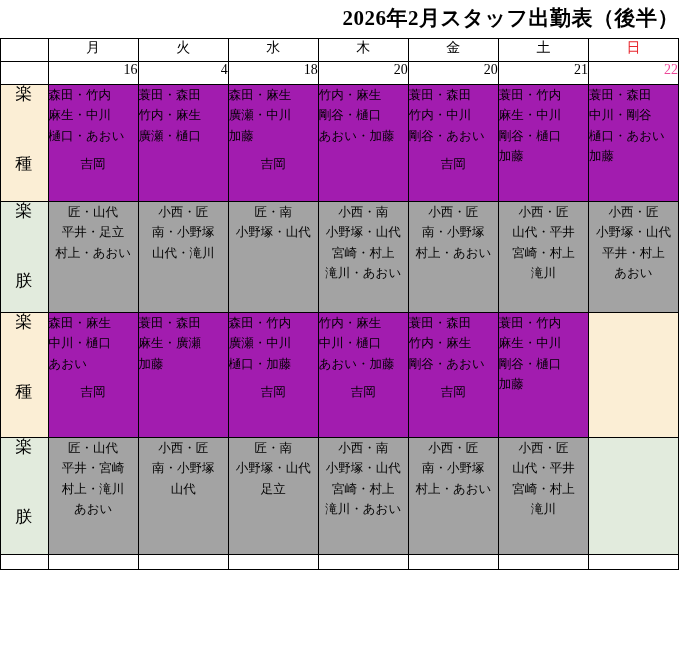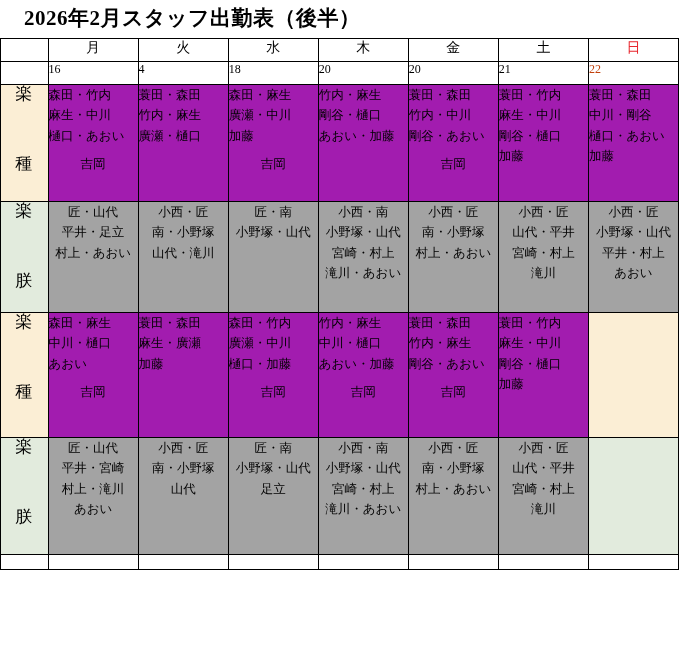--- a/index.html
+++ b/index.html
@@ -13,21 +13,21 @@
     overflow: hidden;
     font-family: "Liberation Serif", "DejaVu Serif", serif;
     color: #000000;
   }
   .page {
     width: 679px;
     height: 653px;
     position: relative;
   }
   .title {
-    text-align: left;
+    text-align: right;
     font-size: 21px;
     font-weight: bold;
     padding: 4px 0 6px 0;
     letter-spacing: 0.5px;
     margin-left: 24px;
   }
   table.sched {
     border-collapse: collapse;
     table-layout: fixed;
     width: 679px;
@@ -44,25 +44,25 @@
 
   .dow {
     height: 22px;
     text-align: center;
     font-size: 14px;
     vertical-align: middle;
   }
   .dow.sun { color: #e8262d; }
   .datecell {
     height: 22px;
-    text-align: left;
-    font-size: 12px;
+    text-align: right;
+    font-size: 14px;
     vertical-align: middle;
   }
-  .datecell.sun { color: #c2410c; font-family: Liberation Serif, serif; }
+  .datecell.sun { color: #ec4899; font-family: Liberation Serif, serif; }
   .datecell.empty { border: 1px solid #000; }
 
   .labelcell {
     text-align: center;
     font-size: 17px;
     font-weight: bold;
     letter-spacing: 1px;
     line-height: 1.05;
     padding-top: 8px;
   }

